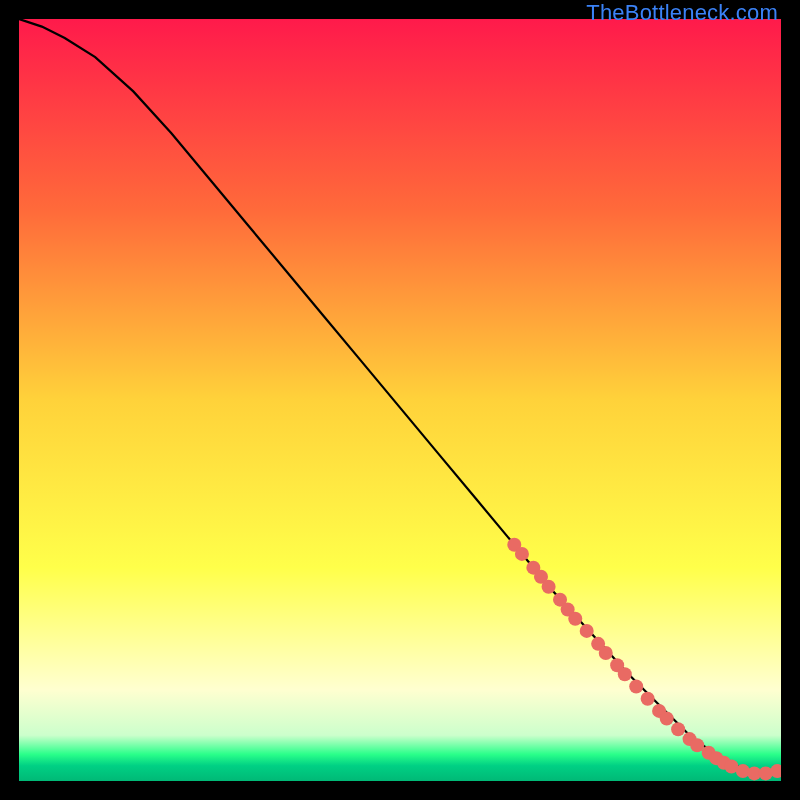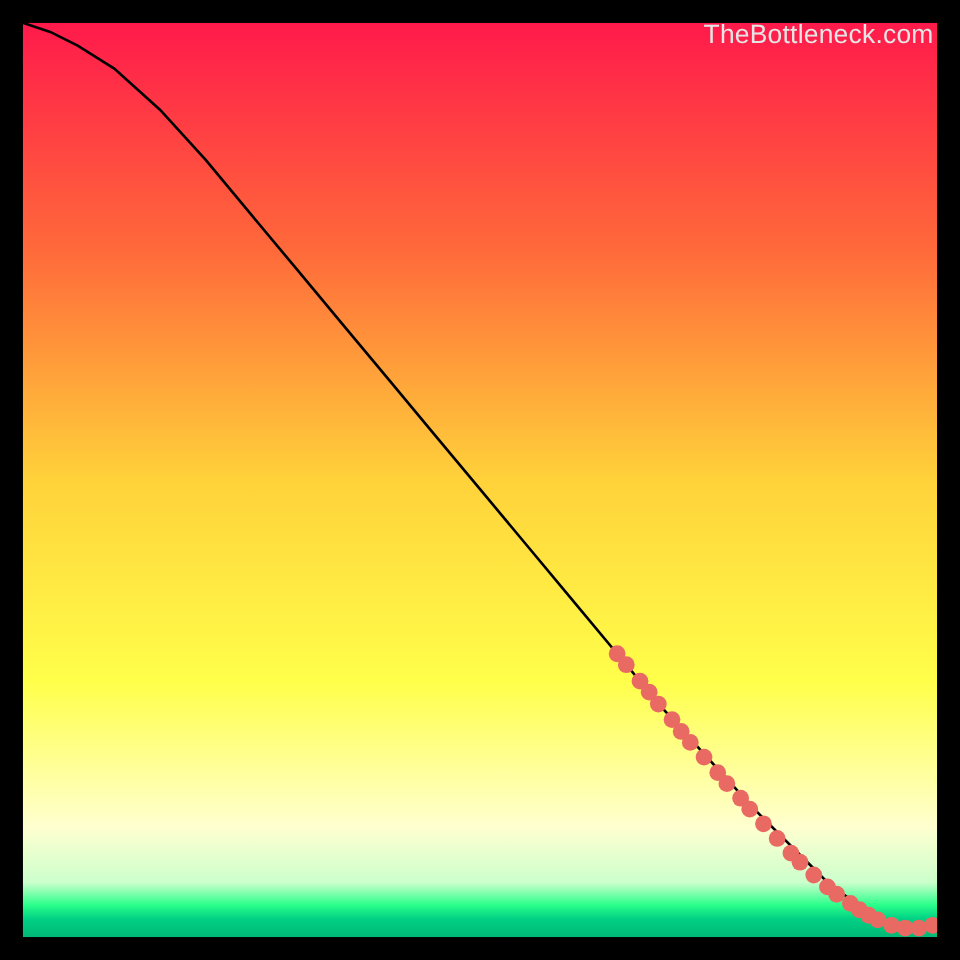--- a/index.html
+++ b/index.html
@@ -14,23 +14,23 @@
   .frame {
     position: absolute;
     left: 19px;
     top: 19px;
     width: 762px;
     height: 762px;
     background: #000;
   }
   .watermark {
     position: absolute;
-    top: 16px;
+    top: 0px;
     right: 22px;
-    color: #e5e5e5;
+    color: #3b82f6;
     font-size: 22px;
     font-weight: 500;
     letter-spacing: 0.2px;
     user-select: none;
   }
   svg {
     position: absolute;
     left: 0;
     top: 0;
   }

